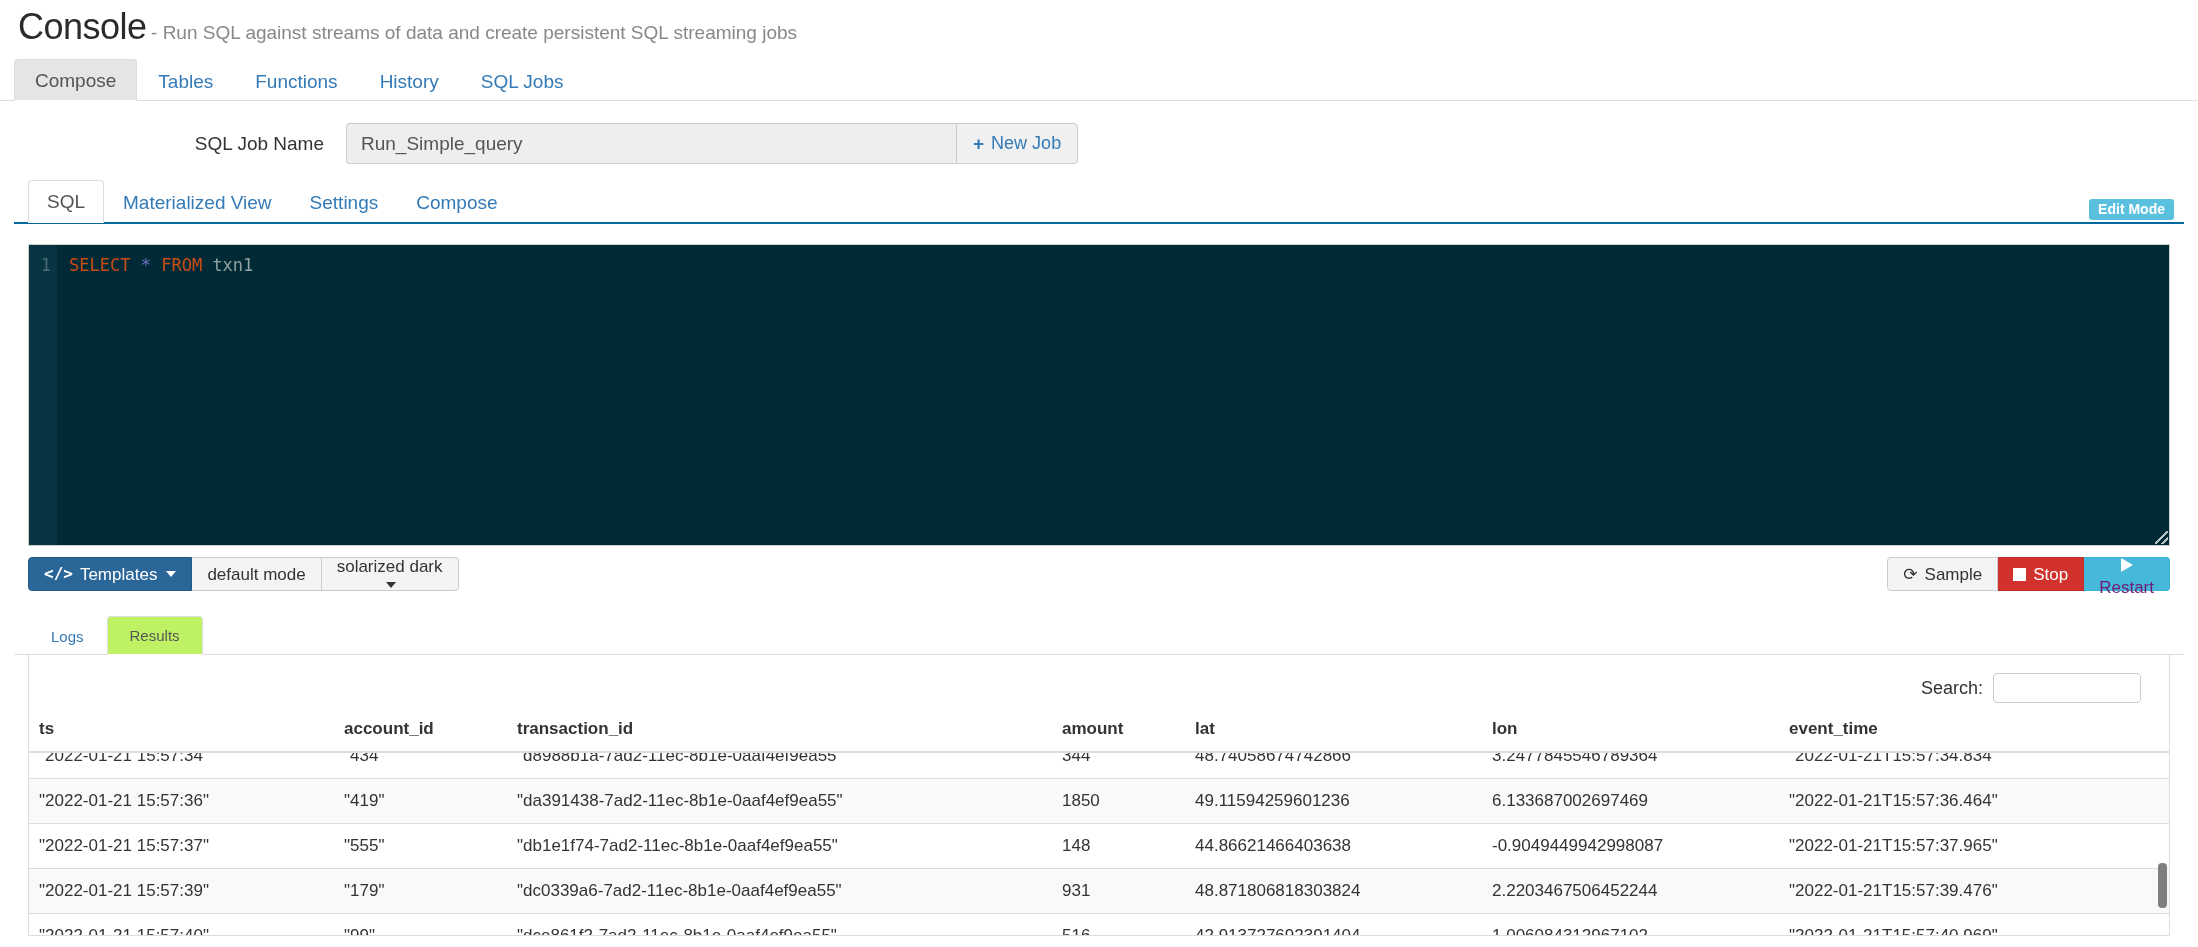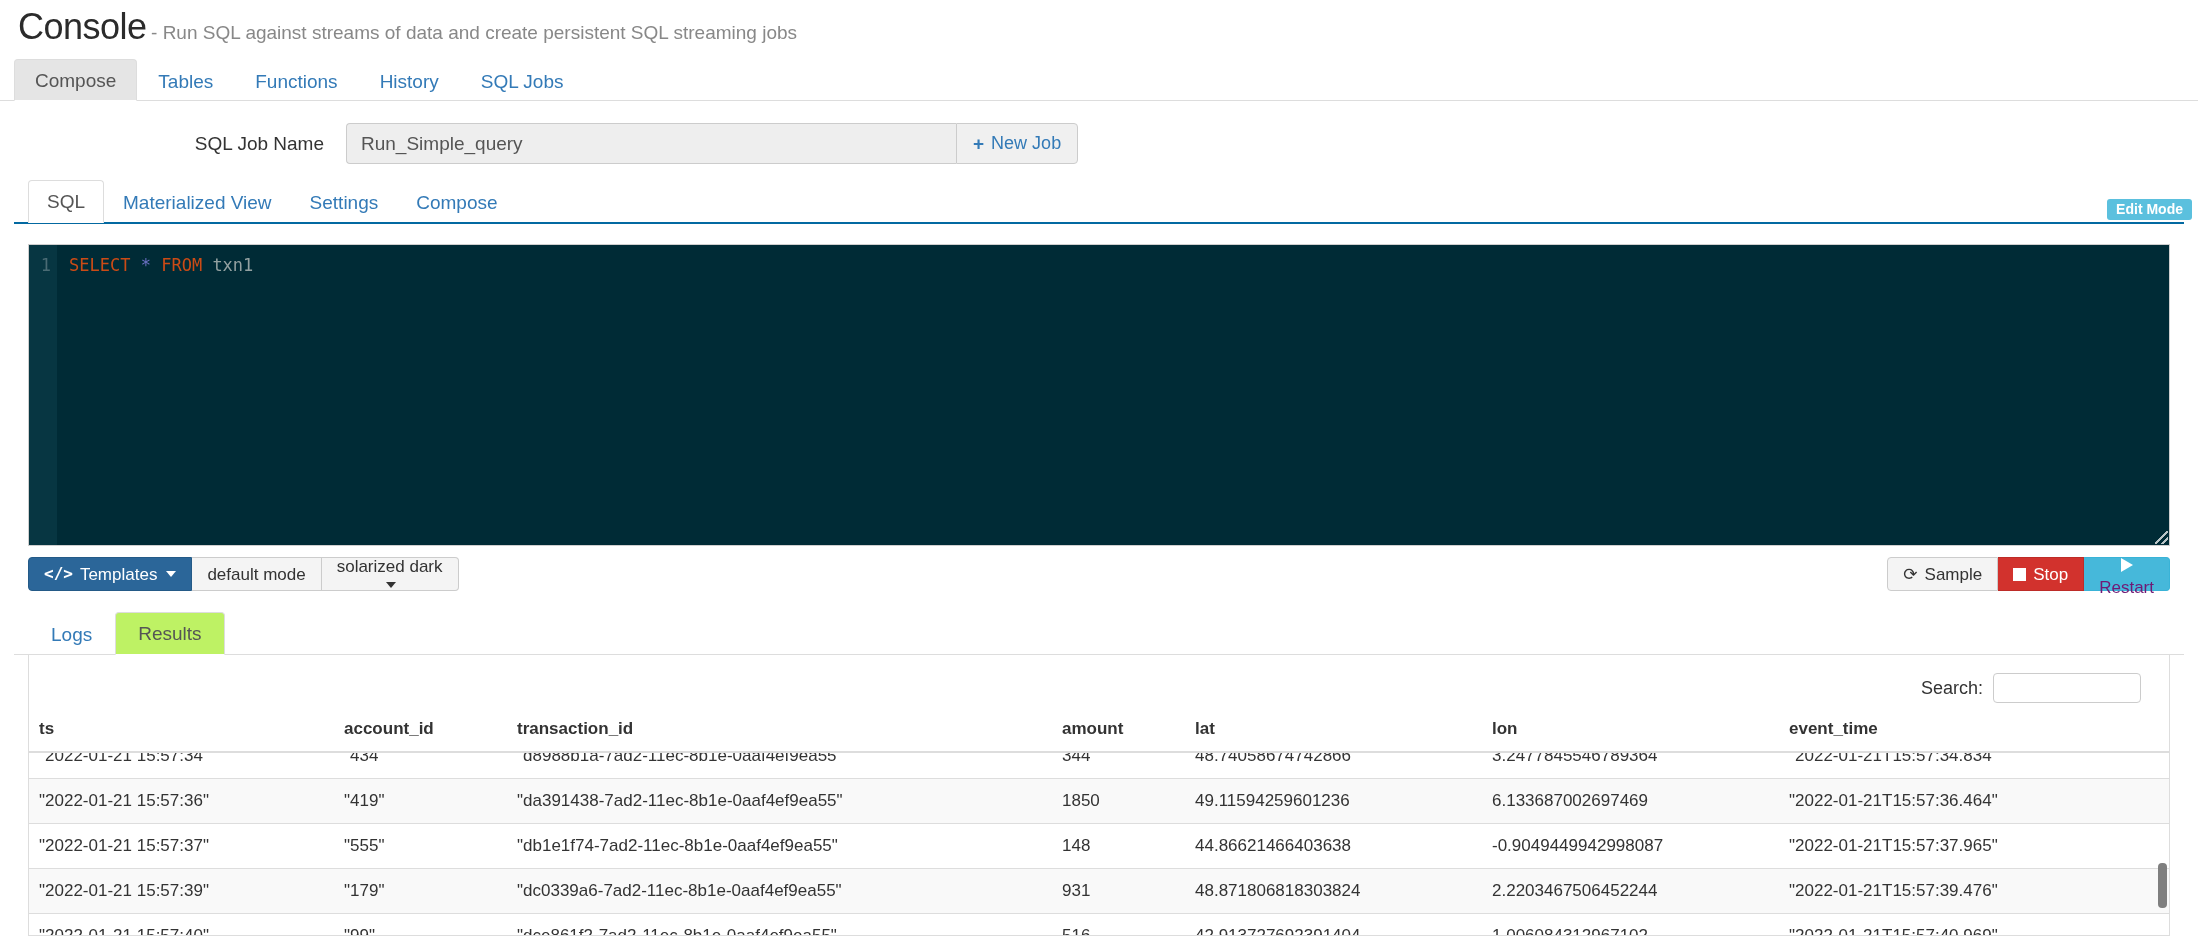--- a/index.html
+++ b/index.html
@@ -96,21 +96,21 @@
     padding: 0 16px;
     cursor: pointer;
     display: flex;
     align-items: center;
     gap: 7px;
     font-family: "Liberation Sans", sans-serif;
   }
   .plus-icon { font-size: 19px; font-weight: bold; line-height: 1; }
   .edit-mode-badge {
     position: absolute;
-    right: 6px;
+    right: 24px;
     top: 98px;
     background: #5bc0de;
     color: #ffffff;
     font-size: 14px;
     font-weight: bold;
     padding: 3px 9px 4px 9px;
     border-radius: 3px;
     line-height: 1;
   }
 
@@ -240,21 +240,21 @@
   
   .results-section { margin-top: 20px; padding: 0 14px; }
   .results-tabs {
     display: flex;
     align-items: flex-end;
     border-bottom: 1px solid #dddddd;
     height: 44px;
     padding-left: 14px;
   }
   .results-tabs .tab {
-    font-size: 19px;
+    font-size: 15px;
     color: #337ab7;
     padding: 11px 22px 11px 22px;
     line-height: 1;
     border: 1px solid transparent;
     border-bottom: none;
     margin-bottom: -1px;
     border-radius: 4px 4px 0 0;
     cursor: pointer;
   }
   .results-tabs .tab.active {

